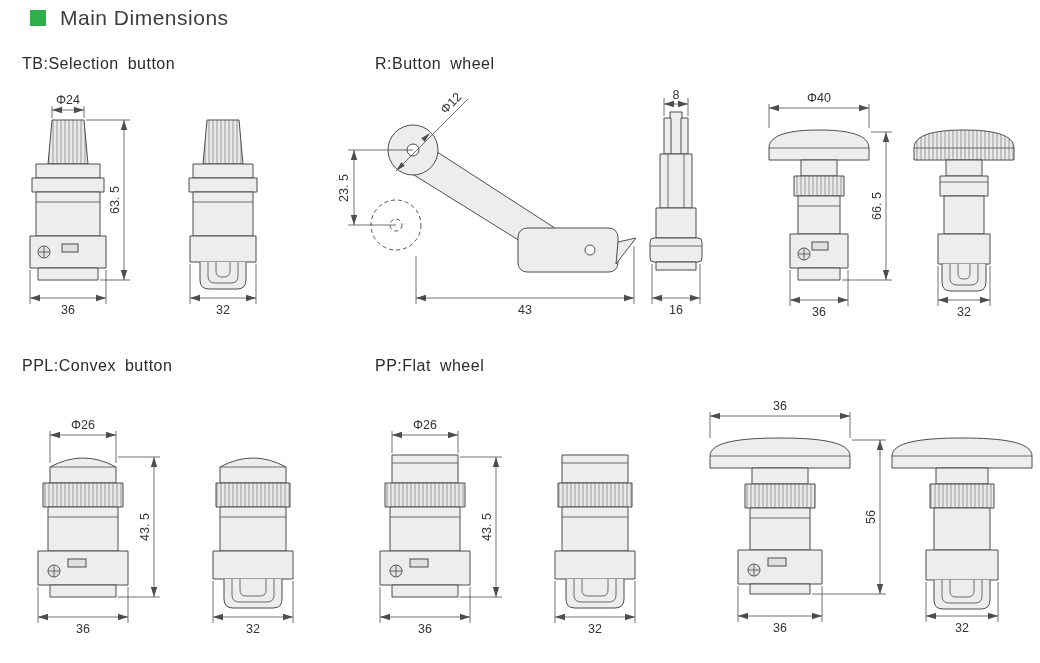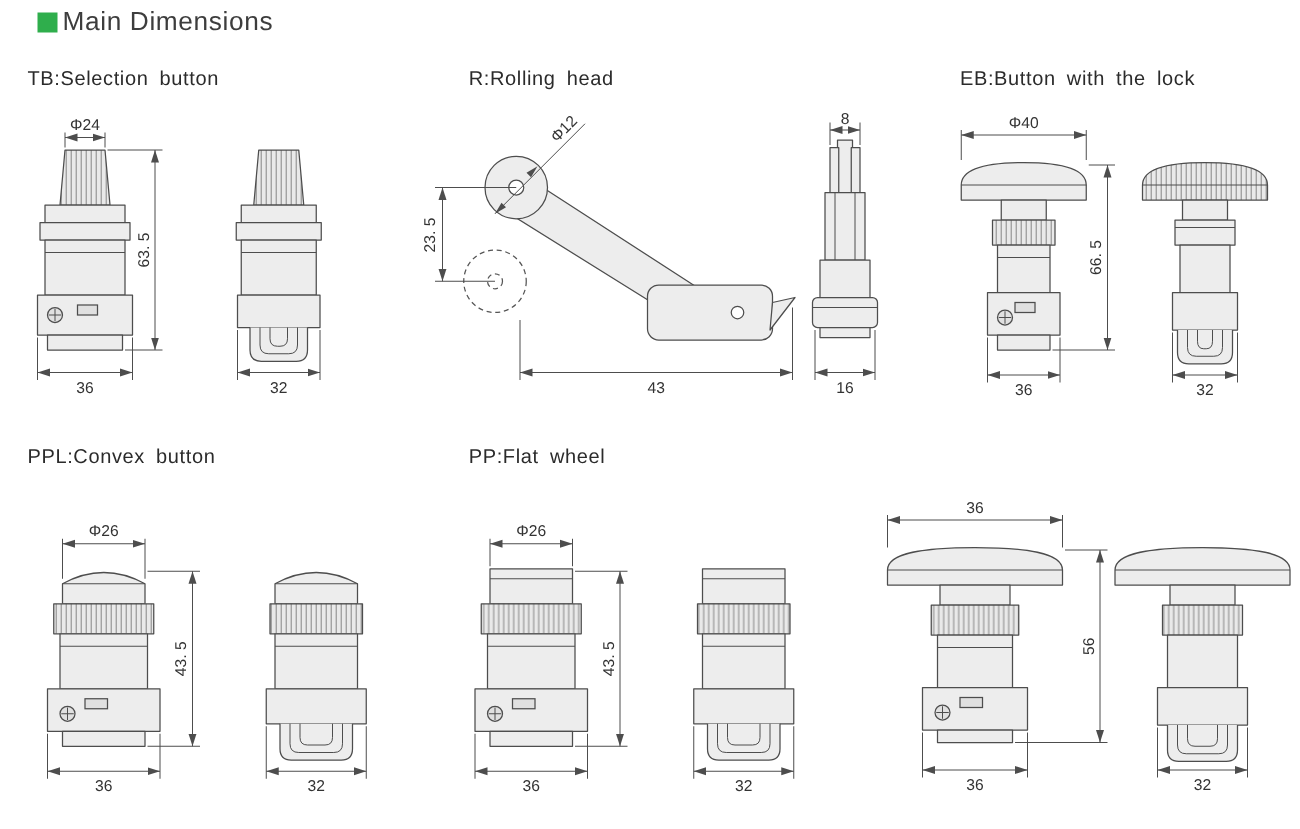--- a/index.html
+++ b/index.html
@@ -1,18 +1,18 @@
 <!DOCTYPE html>
 <html><head>
 <meta charset="utf-8">
 <style>
   html,body{margin:0;padding:0;background:#fff;}
   #page{position:relative;width:1040px;height:663px;background:#ffffff;overflow:hidden;
         font-family:"Liberation Sans",sans-serif;}
-  #hdr{position:absolute;left:30px;top:6px;display:flex;align-items:center;gap:4px;}
+  #hdr{position:absolute;left:30px;top:6px;display:flex;align-items:center;gap:14px;}
   #hdr .sq{width:16px;height:16px;background:#2fae4c;}
   #hdr .t{font-size:21px;color:#3d3d3d;letter-spacing:.5px;}
   .sec-title{position:absolute;font-size:16px;color:#2b2b2b;letter-spacing:.5px;word-spacing:4px;}
   svg{position:absolute;overflow:visible;}
   svg text{font-family:"Liberation Sans",sans-serif;font-size:12.5px;fill:#333;}
   .part{fill:#ededed;stroke:#4d4d4d;stroke-width:1;stroke-linejoin:round;}
   .part-d{fill:#e0e0e0;stroke:#4d4d4d;stroke-width:1;}
   .knp{stroke:#4d4d4d;stroke-width:1;stroke-linejoin:round;}
   .inner{fill:none;stroke:#4d4d4d;stroke-width:.8;}
   .ext,.dimline{stroke:#4d4d4d;stroke-width:.8;fill:none;}
@@ -22,22 +22,21 @@
 <body>
 
 <div id="page">
 
   <div id="hdr">
     <div class="sq"></div>
     <div class="t">Main Dimensions</div>
   </div>
 
   <div class="sec-title" style="left:22px;top:55px">TB:Selection button</div>
-  <div class="sec-title" style="left:375px;top:55px">R:Rolling head</div>
-  <div class="sec-title" style="left:768px;top:55px">EB:Button with the lock</div>
+  <div class="sec-title" style="left:375px;top:55px">R:Button wheel</div>
   <div class="sec-title" style="left:22px;top:357px">PPL:Convex button</div>
   <div class="sec-title" style="left:375px;top:357px">PP:Flat wheel</div>
 
   <svg style="left:8px;top:90px" width="300" height="230" viewBox="0 0 300 230">
     <defs>
       <marker id="arE" markerWidth="12" markerHeight="8" refX="10" refY="4" orient="auto" markerUnits="userSpaceOnUse">
           <path d="M0,0.8 L10,4 L0,7.2 Z" fill="#4d4d4d"></path>
         </marker>
       <marker id="arS" markerWidth="12" markerHeight="8" refX="2" refY="4" orient="auto" markerUnits="userSpaceOnUse">
           <path d="M12,0.8 L2,4 L12,7.2 Z" fill="#4d4d4d"></path>

